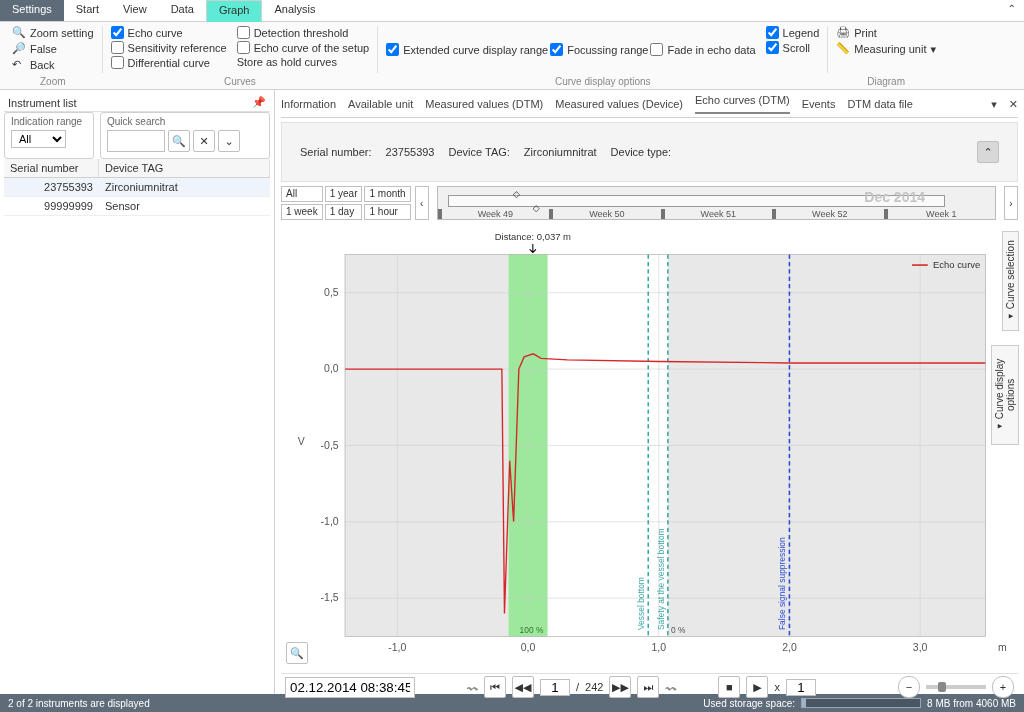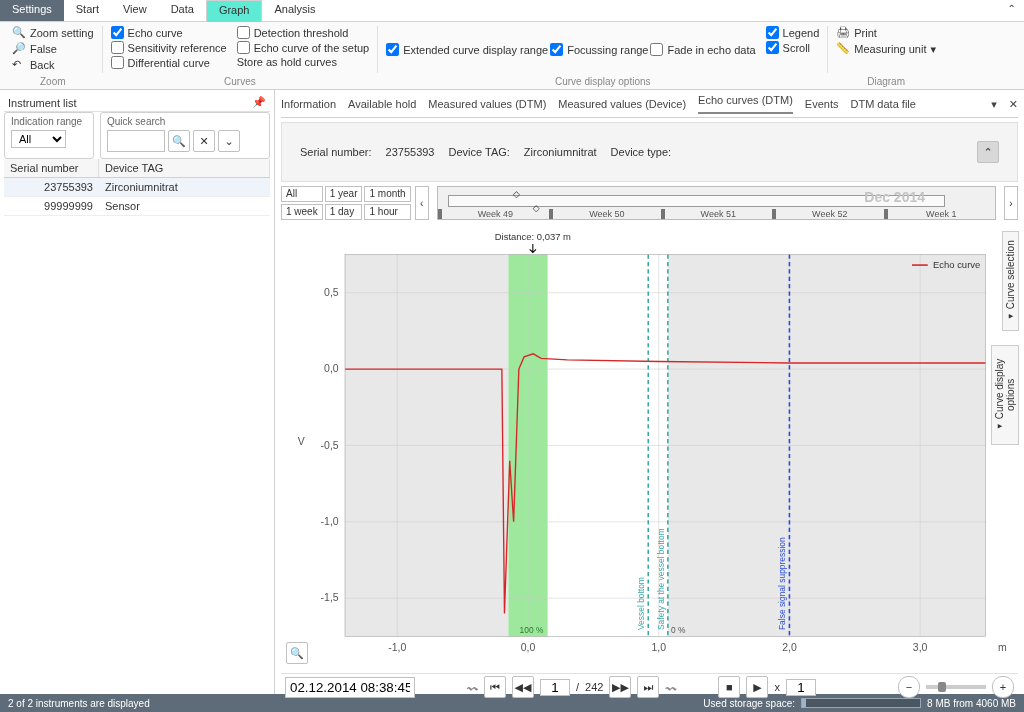--- a/index.html
+++ b/index.html
@@ -198,21 +198,21 @@
       <div class="trow">
         <div style="width:95px;text-align:right;">99999999</div>
         <div style="flex:1;">Sensor</div>
       </div>
     </div>
   </div>
 
   <div class="main">
     <div class="subtabs">
       <span>Information</span>
-      <span>Available hold</span>
+      <span>Available unit</span>
       <span>Measured values (DTM)</span>
       <span>Measured values (Device)</span>
       <span class="active">Echo curves (DTM)</span>
       <span>Events</span>
       <span>DTM data file</span>
       <div style="flex:1"></div>
       <span>▾</span>
       <span>✕</span>
     </div>
 

